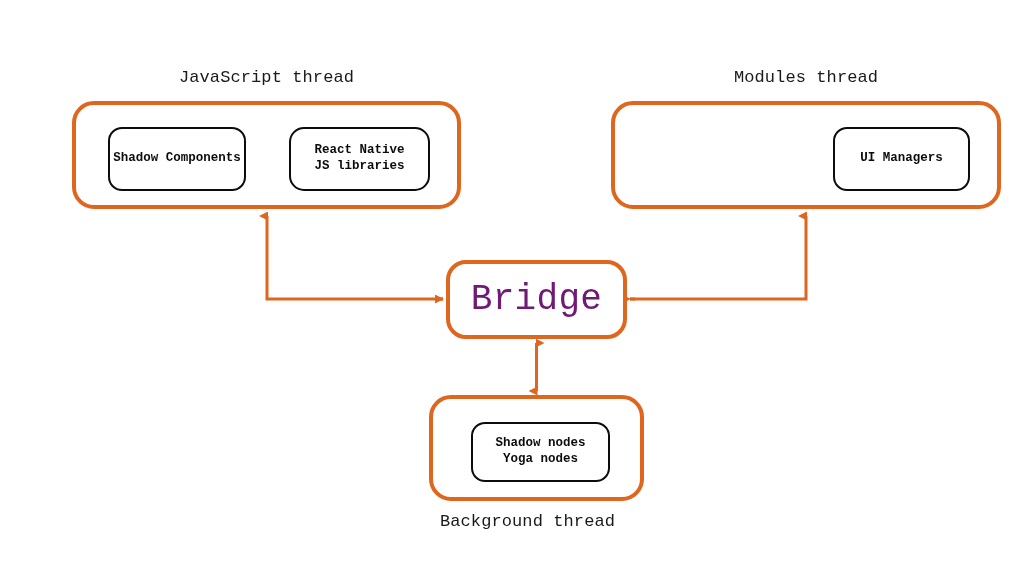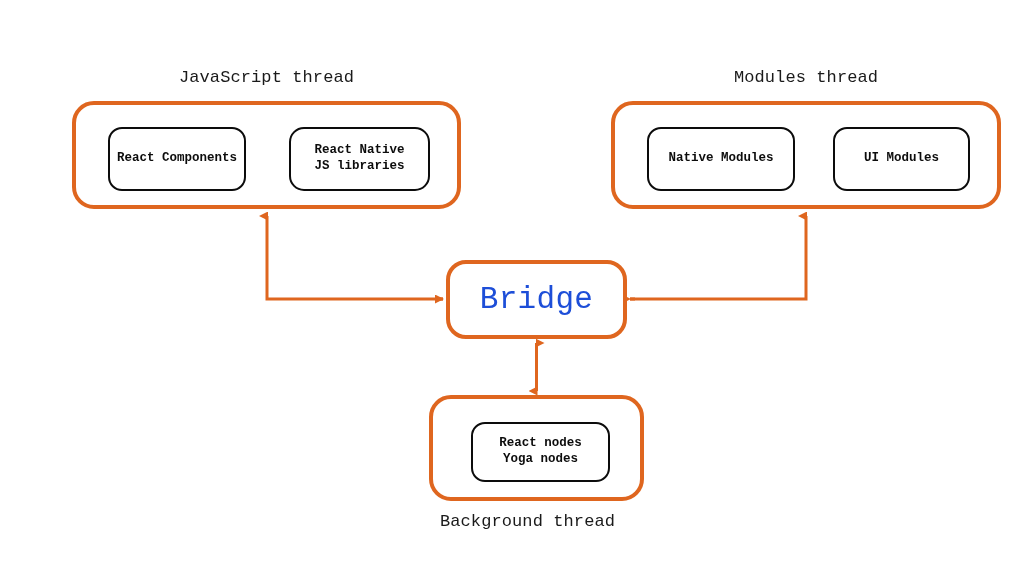--- a/index.html
+++ b/index.html
@@ -69,22 +69,22 @@
     position: absolute;
     box-sizing: border-box;
     border: 4px solid #DF661F;
     border-radius: 20px;
     background: #ffffff;
     display: flex;
     align-items: center;
     justify-content: center;
   }
   #bridge-label {
-    font-size: 31px;
-    color: #1d4ed8;
+    font-size: 36px;
+    color: #701a75;
     letter-spacing: .3px;
     text-align: center;
   }
 
   
   #js-thread-label     { left: 48px;  top: 68px;  width: 389px; }
   #native-thread-label { left: 587px; top: 68px;  width: 390px; }
   #bg-thread-label     { left: 396px; top: 512px; width: 215px; }
 
   #js-thread-box     { left: 48px;  top: 101px; width: 389px; height: 108px; }
@@ -133,53 +133,50 @@
     <g>
       <path d="M 512.5 343 L 512.5 391" fill="none" stroke="#DF661F" stroke-width="3" marker-start="url(#arrow-up)" marker-end="url(#arrow-down)"></path>
     </g>
   </svg>
 
   <div class="thread-label" id="js-thread-label">JavaScript thread</div>
 
   <div class="thread-box" id="js-thread-box">
 
     <div class="inner-box" id="box-react-components">
-      <span>React Components</span>
+      <span>Shadow Components</span>
     </div>
 
     <div class="inner-box" id="box-rn-js-libraries">
       <div>
         <span>React Native</span>
         <span>JS libraries</span>
       </div>
     </div>
   </div>
 
   <div class="thread-label" id="native-thread-label">Modules thread</div>
 
   <div class="thread-box" id="native-thread-box">
 
-    <div class="inner-box" id="box-native-modules">
-      <span>Native Modules</span>
-    </div>
 
     <div class="inner-box" id="box-ui-managers">
-      <span>UI Modules</span>
+      <span>UI Managers</span>
     </div>
   </div>
 
   <div id="bridge-box">
     <span id="bridge-label">Bridge</span>
   </div>
 
   <div class="thread-box" id="bg-thread-box">
 
     <div class="inner-box" id="box-shadow-nodes">
       <div>
-        <span>React nodes</span>
+        <span>Shadow nodes</span>
         <span>Yoga nodes</span>
       </div>
     </div>
   </div>
 
   <div class="thread-label" id="bg-thread-label">Background thread</div>
 
 </div>
 
 </body></html>

